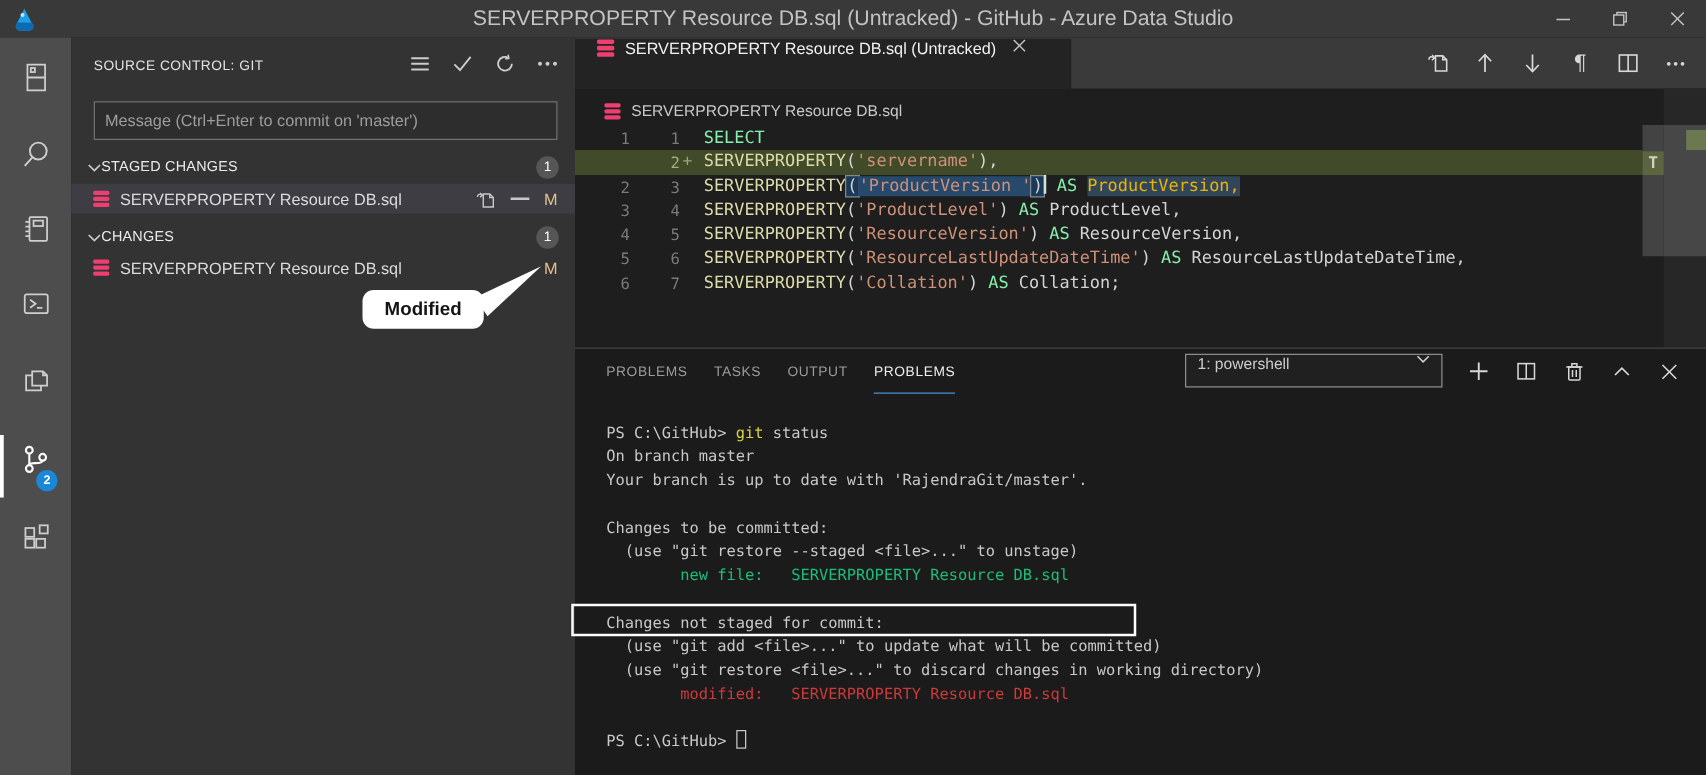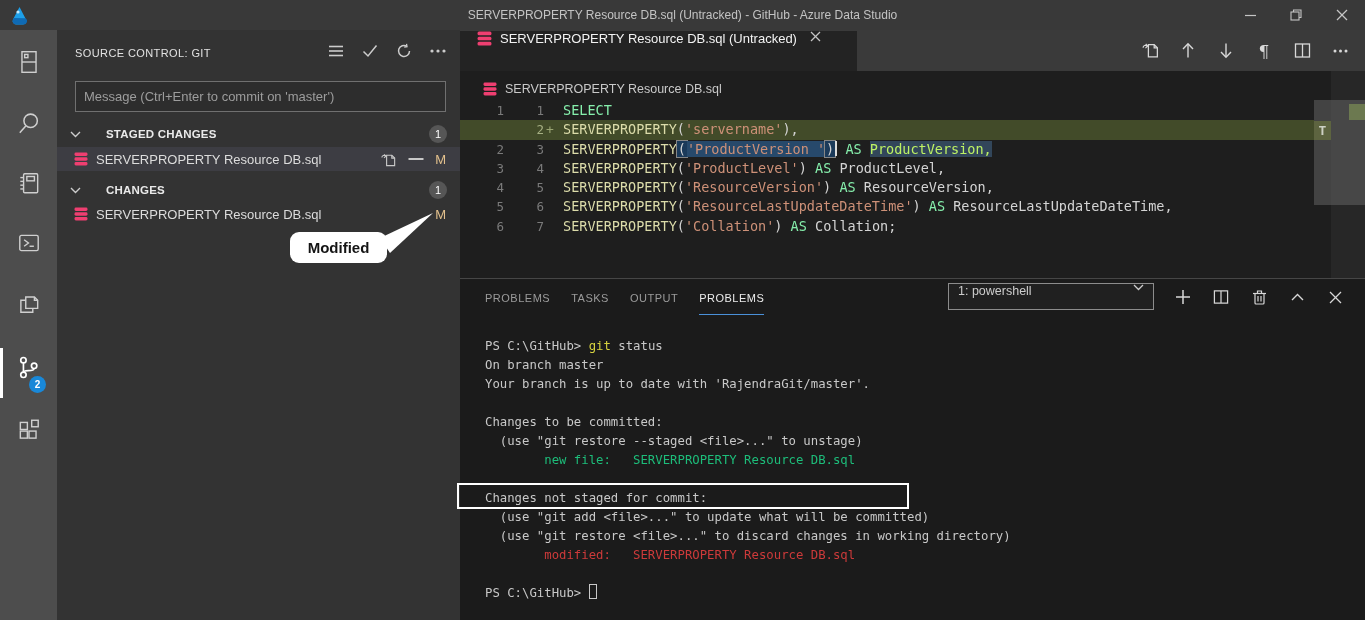--- a/index.html
+++ b/index.html
@@ -6,41 +6,41 @@
   body{background:#000}
   .app{position:relative;width:1365px;height:620px;background:#1e1e1e;overflow:hidden;
        font-family:"Liberation Sans",sans-serif;color:#ccc;-webkit-font-smoothing:antialiased}
   svg{display:block}
 
   
   .titlebar{position:absolute;left:0;top:0;width:1365px;height:30px;background:#393939;display:flex;align-items:center}
   .app-logo{width:21px;height:21px;margin:0 9px 0 9px}
   .menus{display:flex;z-index:2}
   .menus span{padding:0 12px;font-size:13px;color:#d6d6d6;line-height:30px;cursor:default}
-  .win-title{position:absolute;left:0;right:0;top:0;text-align:center;font-size:12px;color:#c3c3c3;line-height:30px;pointer-events:none}
+  .win-title{position:absolute;left:0;right:0;top:0;text-align:center;font-size:17px;color:#c3c3c3;line-height:30px;pointer-events:none}
   .win-controls{position:absolute;right:0;top:0;display:flex;z-index:2}
   .win-btn{width:46px;height:30px;display:flex;align-items:center;justify-content:center}
 
   
   .activitybar{position:absolute;left:0;top:30px;width:57px;height:590px;background:#4d4d4d}
   .act-item{position:absolute;left:0;width:57px;height:48px;display:flex;align-items:center;justify-content:center}
   .act-indicator{position:absolute;left:0;top:318px;width:2.5px;height:50px;background:#fff}
   .act-badge{position:absolute;left:29px;top:346px;width:17px;height:17px;border-radius:50%;background:#1988d8;
              color:#fff;font-size:10px;display:flex;align-items:center;justify-content:center;font-weight:bold}
 
   
   .sidebar{position:absolute;left:57px;top:30px;width:403px;height:590px;background:#333}
   .sc-title{position:absolute;left:18px;top:17px;font-size:11px;color:#e2e2e2;letter-spacing:.4px}
   .sc-actions{position:absolute;right:14px;top:13px;display:flex;gap:18px;align-items:center}
   .commit-input{position:absolute;left:18px;top:51px;width:371px;height:31px;background:#2d2d2d;border:1px solid #707070;
                 color:#9d9d9d;font-size:13px;padding:0 8px;font-family:"Liberation Sans",sans-serif;outline:none}
   .commit-input::placeholder{color:#9d9d9d}
   .sec-row,.item-row{position:absolute;left:0;width:403px;height:24px;display:flex;align-items:center}
   .sec-row .chev{margin-left:13px}
-  .sec-label{margin-left:25px;font-size:11.5px;font-weight:bold;color:#eaeaea;letter-spacing:.2px}
+  .sec-label{margin-left:0;font-size:11.5px;font-weight:normal;color:#eaeaea;letter-spacing:.2px}
   .count-badge{margin-left:auto;margin-right:13px;min-width:18px;height:18px;border-radius:50%;background:#565656;
                color:#fff;font-size:11px;display:flex;align-items:center;justify-content:center}
   .item-row .fileicon{margin-left:17px}
   .item-label{margin-left:8px;font-size:13px;color:#dcdcdc}
   .row-selected{background:#3d3d43}
   .row-trail{margin-left:auto;margin-right:14px;display:flex;align-items:center;gap:11px}
   .m-badge{color:#e2c08d;font-size:13px;font-family:"Liberation Sans",sans-serif}
 
   
   .callout{position:absolute;left:233px;top:202px;width:97px;height:31px;background:#fff;border-radius:9px;z-index:5;
@@ -60,21 +60,21 @@
   .diff-header{position:absolute;left:23px;top:8px;height:20px;display:flex;align-items:center;gap:8px;font-size:12.5px;color:#c9c9c9}
   .code{position:absolute;left:0;top:30px;width:905px;font-family:"DejaVu Sans Mono",monospace;font-size:13.5px;line-height:19.3px}
   .c-row{display:flex;height:19.3px;white-space:pre}
   .g1,.g2{width:44px;text-align:right;color:#7a7a7a;font-size:12.5px}
   .g2{width:40px}
   .gplus{width:19px;padding-left:2px;color:#9aa573;font-size:13px}
   .c-row.added{background:#424b29;width:854px}
   .c-row.added .g1,.c-row.added .g2{color:#a6af83}
   .c-k{color:#86efac}.c-f{color:#dcdcaa}.c-s{color:#ce9178}.c-p{color:#d4d4d4}
   .c-ss{color:#ce9178;background:#27496b}
-  .c-wh{color:#bef264;background:#32465a}
+  .c-wh{color:#eab308;background:#32465a}
   .c-bx{color:#d4d4d4;border:1px solid #868686;background:#1b3a5a;margin:0 -1px;padding:0 1px}
   .c-cursor{display:inline-block;width:2px;height:15px;background:#dcdcdc;vertical-align:-2px}
   .mini-bg{position:absolute;left:871px;top:0;width:34px;height:207px;background:#272727}
   .mini-slider{position:absolute;left:871px;top:29px;width:34px;height:105px;background:#474747}
   .mini-green{position:absolute;left:889px;top:33px;width:16px;height:16px;background:#6c7950}
   .scroll-slider{position:absolute;left:854px;top:29px;width:17px;height:105px;background:#4a4a4a;opacity:.85}
   .t-block{position:absolute;left:854px;top:50px;width:17px;height:19px;background:#5d6440;color:#cdd0c4;
            font:bold 13px "DejaVu Sans Mono",monospace;display:flex;align-items:center;justify-content:center}
 
   

